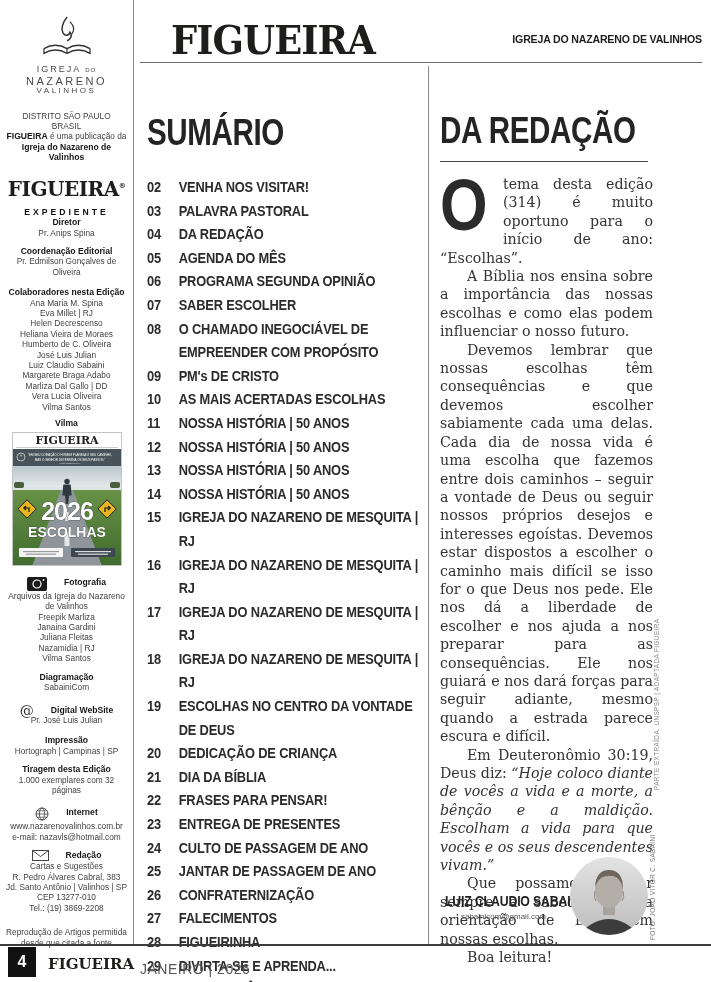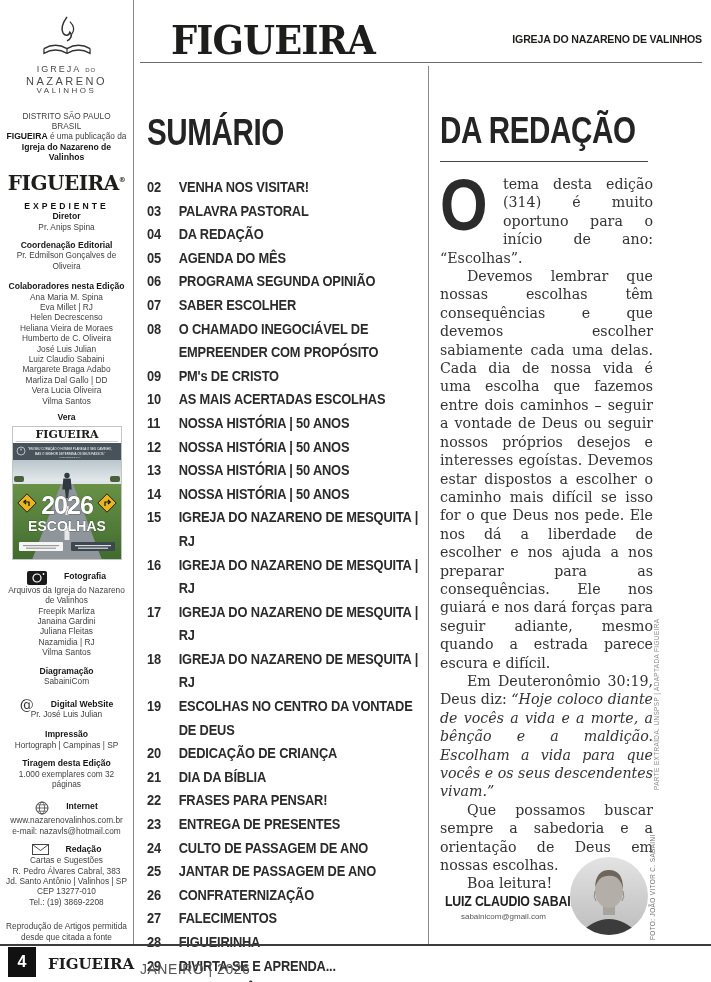--- a/index.html
+++ b/index.html
@@ -18,21 +18,21 @@
 
   
   .sidebar{position:absolute;left:0;top:14px;width:133px;padding:0 4px;box-sizing:border-box;
            text-align:center;font-size:8.3px;line-height:10.4px;color:#3f3f3f;}
   .sb-h{font-weight:bold;color:#161616;font-size:8.6px;}
   .sb-logo-txt{color:#4a4a4a;letter-spacing:2px;font-size:9px;}
   .sb-logo-txt .sm{font-size:6px;letter-spacing:1px;}
   .sb-logo-naz{color:#4a4a4a;letter-spacing:2.5px;font-size:11px;}
   .sb-logo-val{color:#4a4a4a;letter-spacing:2.5px;font-size:8px;}
   .sb-brand{font-family:"DejaVu Serif",serif;font-weight:bold;font-size:20px;color:#1d1d1b;
-            letter-spacing:-.5px;margin-top:12px;}
+            letter-spacing:-.5px;margin-top:18px;}
   .sb-brand sup{font-size:7px;}
   .sb-exped{margin-top:13px;font-weight:bold;letter-spacing:3px;font-size:8.6px;color:#111;}
   .mt6{margin-top:6px;} .mt8{margin-top:8px;} .mt10{margin-top:10px;}
   .mt12{margin-top:12px;} .mt14{margin-top:14px;}
   .iconed{display:flex;align-items:flex-start;justify-content:center;gap:17px;}
   .cover-wrap{margin-top:4px;}
 
   
   .summary{position:absolute;left:147px;top:112px;width:285px;}
   .big-title{font-weight:bold;font-size:37px;color:#242424;letter-spacing:-.5px;
@@ -137,21 +137,21 @@
           <div>Humberto de C. Oliveira</div>
           <div>José Luis Julian</div>
           <div>Luiz Claudio Sabaini</div>
           <div>Margarete Braga Adabo</div>
           <div>Marliza Dal Gallo | DD</div>
           <div>Vera Lucia Oliveira</div>
           <div>Vilma Santos</div>
         </div>
     </div>
 
-    <div class="mt6 sb-h">Vera</div>
+    <div class="mt6 sb-h">Vilma</div>
 
     <div class="cover-wrap">
       <svg width="110" height="134" viewBox="0 0 110 134">
         <defs>
           <linearGradient id="sky" x1="0" y1="0" x2="0" y2="1">
             <stop offset="0" stop-color="#b9c6cc"></stop>
               <stop offset="1" stop-color="#eef1f2"></stop>
           </linearGradient>
           <linearGradient id="grass" x1="0" y1="0" x2="0" y2="1">
             <stop offset="0" stop-color="#6a9348"></stop>
@@ -431,20 +431,21 @@
         </div>
 
       </div>
   </div>
 
   <div class="editorial">
     <div class="big-title">DA REDAÇÃO</div>
     <div class="ed-rule"></div>
     <div class="ed-body">
       <p class="first"><span class="dropcap">O</span><span>tema desta edição (314) é muito oportuno para o início de ano: </span><span class="bq">“Escolhas”</span><span>.</span></p>
+      <p>A Bíblia nos ensina sobre a importância das nossas escolhas e como elas podem influenciar o nosso futuro.</p>
       <p>Devemos lembrar que nossas escolhas têm consequências e que devemos escolher sabiamente cada uma delas. Cada dia de nossa vida é uma escolha que fazemos entre dois caminhos – seguir a vontade de Deus ou seguir nossos próprios desejos e interesses egoístas. Devemos estar dispostos a escolher o caminho mais difícil se isso for o que Deus nos pede. Ele nos dá a liberdade de escolher e nos ajuda a nos preparar para as consequências. Ele nos guiará e nos dará forças para seguir adiante, mesmo quando a estrada parece escura e difícil.</p>
       <p><span>Em Deuteronômio 30:19, Deus diz: </span><span class="it">“Hoje coloco diante de vocês a vida e a morte, a bênção e a maldição. Escolham a vida para que vocês e os seus descendentes vivam.”</span></p>
       <p>Que possamos buscar sempre a sabedoria e a orientação de Deus em nossas escolhas.</p>
       <p>Boa leitura!</p>
     </div>
   </div>
 
   <div class="vcap" style="left:653px;top:555px;height:235px;">PARTE EXTRAÍDA. UNSPSP | ADAPTADA FIGUEIRA</div>
 
   <div class="sig">

